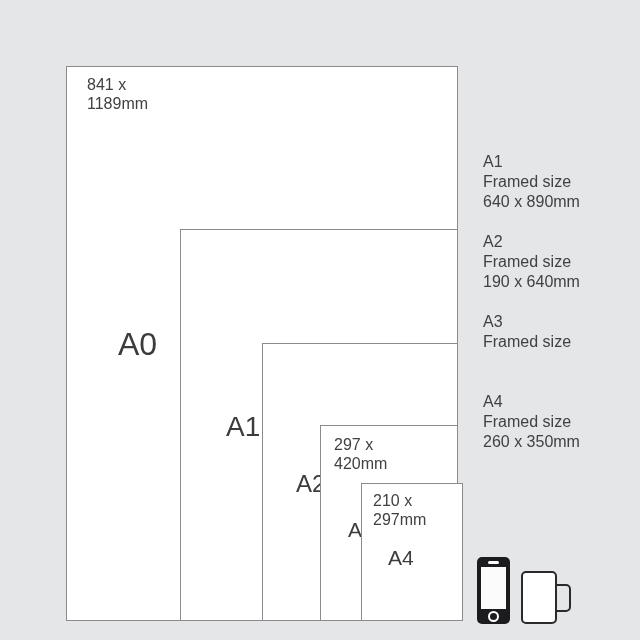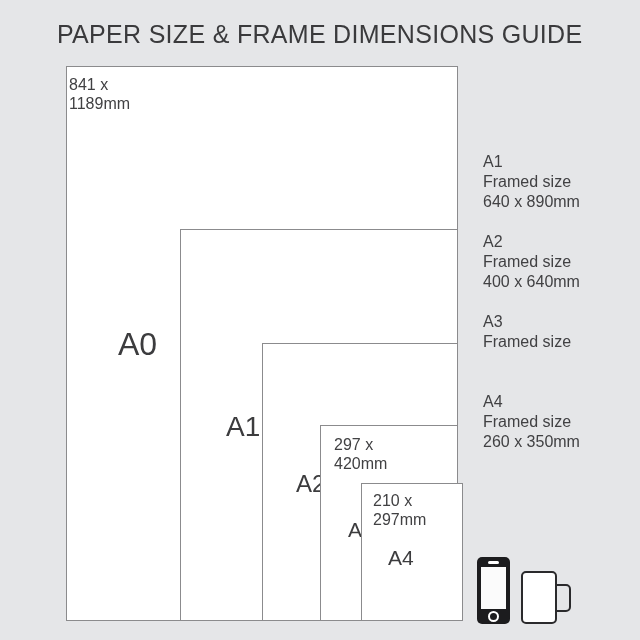--- a/index.html
+++ b/index.html
@@ -26,21 +26,21 @@
   .paper-a1{left:180px;top:229px;width:278px;height:392px;z-index:2;}
   .paper-a2{left:262px;top:343px;width:196px;height:278px;z-index:3;}
   .paper-a3{left:320px;top:425px;width:138px;height:196px;z-index:4;}
   .paper-a4{left:361px;top:483px;width:102px;height:138px;z-index:5;}
   .dims{
     position:absolute;
     font-size:16px;line-height:19px;
     color:#414143;
     white-space:nowrap;
   }
-  .dims-a0{left:2px;top:8px;}
+  .dims-a0{left:20px;top:8px;}
   .dims-a1{left:13px;top:7px;}
   .dims-a2{left:13px;top:11px;}
   .dims-a3{left:13px;top:9px;}
   .dims-a4{left:11px;top:7px;}
   .size-label{
     position:absolute;
     color:#3c3c3e;line-height:1;
     white-space:nowrap;
     margin-left:17px;
   }
@@ -88,21 +88,20 @@
     background:#ffffff;
     border:2px solid #2a2a2c;border-radius:5px;
     box-sizing:border-box;z-index:7;
   }
 </style>
 </head>
 <body>
 
 <div class="canvas">
 
-  <div class="title">PAPER SIZE &amp; FRAME DIMENSIONS GUIDE</div>
 
   <div class="paper paper-a0">
     <div class="dims dims-a0">
       <span>841 x</span><br>
       <span>1189mm</span>
     </div>
     <div class="size-label label-a0">A0</div>
   </div>
 
   <div class="paper paper-a1">
@@ -131,21 +130,21 @@
 
   <div class="framed-list">
     <div class="framed-block framed-a1">
       <div>A1</div>
       <div>Framed size</div>
       <div>640 x 890mm</div>
     </div>
     <div class="framed-block framed-a2">
       <div>A2</div>
       <div>Framed size</div>
-      <div>400 x 640mm</div>
+      <div>190 x 640mm</div>
     </div>
     <div class="framed-block framed-a3">
       <div>A3</div>
       <div>Framed size</div>
     </div>
     <div class="framed-block framed-a4">
       <div>A4</div>
       <div>Framed size</div>
       <div>260 x 350mm</div>
     </div>

